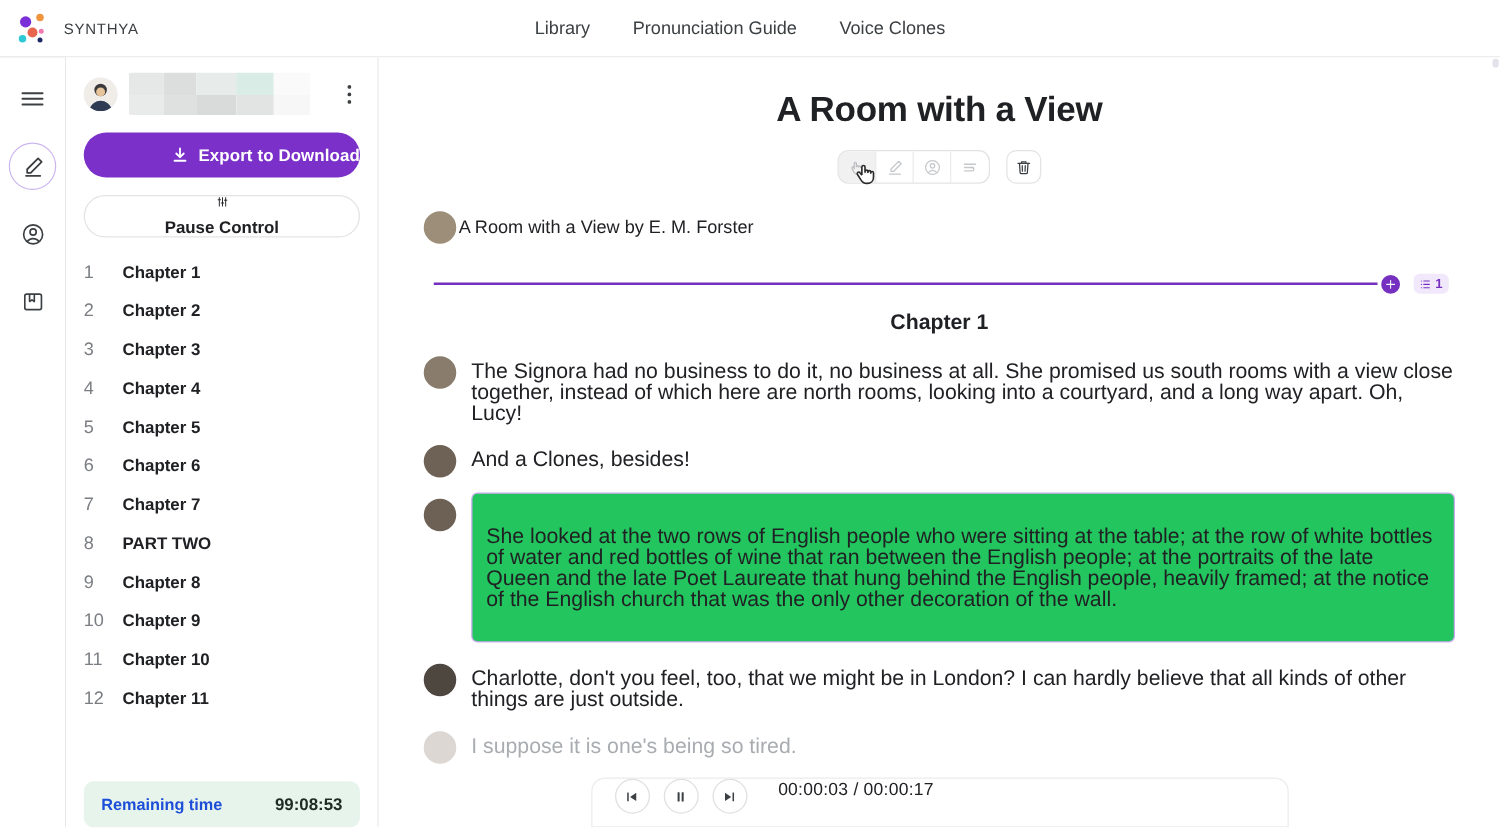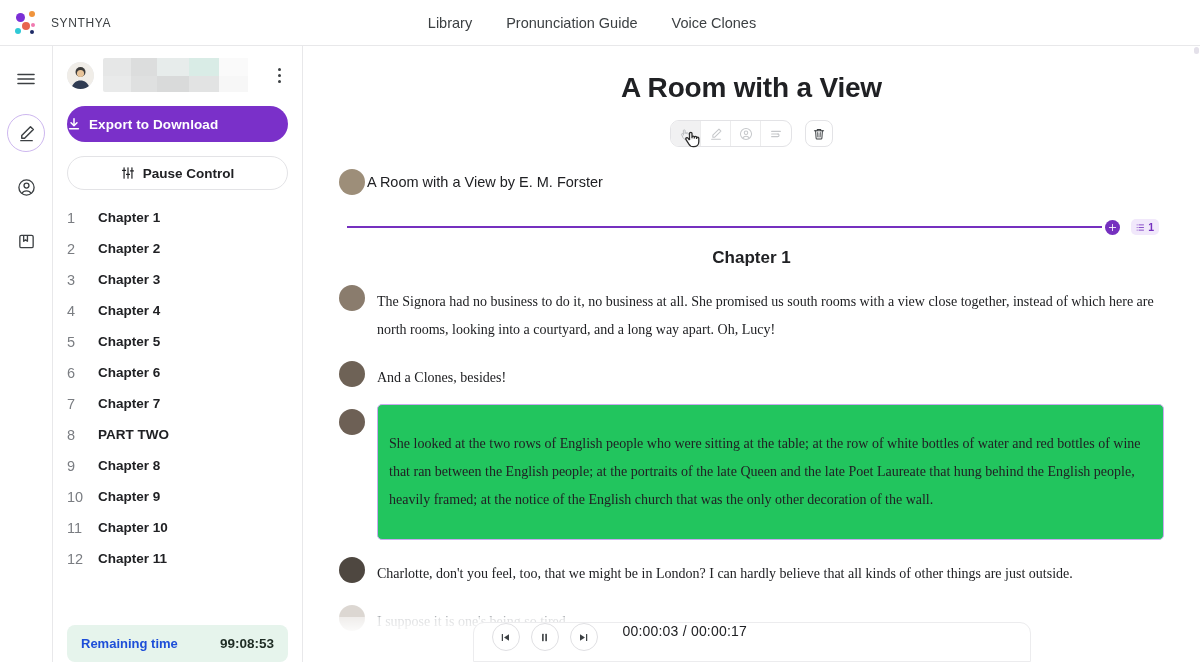--- a/index.html
+++ b/index.html
@@ -72,29 +72,29 @@
   .redacted span { position: absolute; display: block; }
   .dots-btn {
     width: 22px; flex: 0 0 22px; display: flex; flex-direction: column;
     align-items: center; gap: 3px; padding: 3px 0;
   }
   .dots-btn b { width: 3px; height: 3px; border-radius: 50%; background: #3c4043; display: block; }
 
   .export-btn {
     margin: 4px 14px 14px 14px; height: 36px;
     background: #7a30c9; color: #fff; border-radius: 18px;
-    display: flex; align-items: center; justify-content: flex-start; gap: 8px;
+    display: flex; align-items: center; justify-content: flex-end; gap: 8px;
     font-size: 13.5px; font-weight: 600; letter-spacing: .1px;
   }
 
   .pause-ctl {
     margin: 0 14px 12px 14px; height: 34px;
     border: 1px solid #e3e3e6; border-radius: 17px; background: #fff;
     display: flex; align-items: center; justify-content: center; gap: 8px;
-    font-size: 13.5px; font-weight: 600; color: #202124;
+    font-size: 13.5px; font-weight: 600; color: #202124; flex-direction: column;
   }
 
   .chapters { flex: 1 1 auto; overflow: hidden; padding: 0 0 4px 0; }
   .chap-row {
     display: flex; align-items: center; height: 31px; padding: 0 14px;
     gap: 14px;
   }
   .chap-num {
     width: 17px; flex: 0 0 17px; text-align: left;
     font-size: 14.5px; color: #7a7d82; font-weight: 400;
@@ -167,23 +167,22 @@
     font-size: 10.5px; color: #7530bf; font-weight: 600;
   }
 
   .chap-heading {
     text-align: center; font-size: 17px; font-weight: 700;
     color: #202124; margin-top: 9px;
   }
 
   .para { display: flex; align-items: flex-start; gap: 12px; margin-top: 17px; }
   .para-text {
-    font-size: 14px; line-height: 28px; color: #202124;
+    font-size: 17px; line-height: 17px; color: #202124;
     padding-top: 3px;
-    font-family: Liberation Serif, serif;
   }
   .para.highlight .para-text {
     background: #22c55e; border: 1px solid #c9a9ef; border-radius: 5px;
     padding: 25px 11px; margin-top: -5px;
   }
   .para.faded .para-text { color: #a9acb0; }
   .para.faded .pfp { opacity: .45; }
 
   
   .player-bar {

